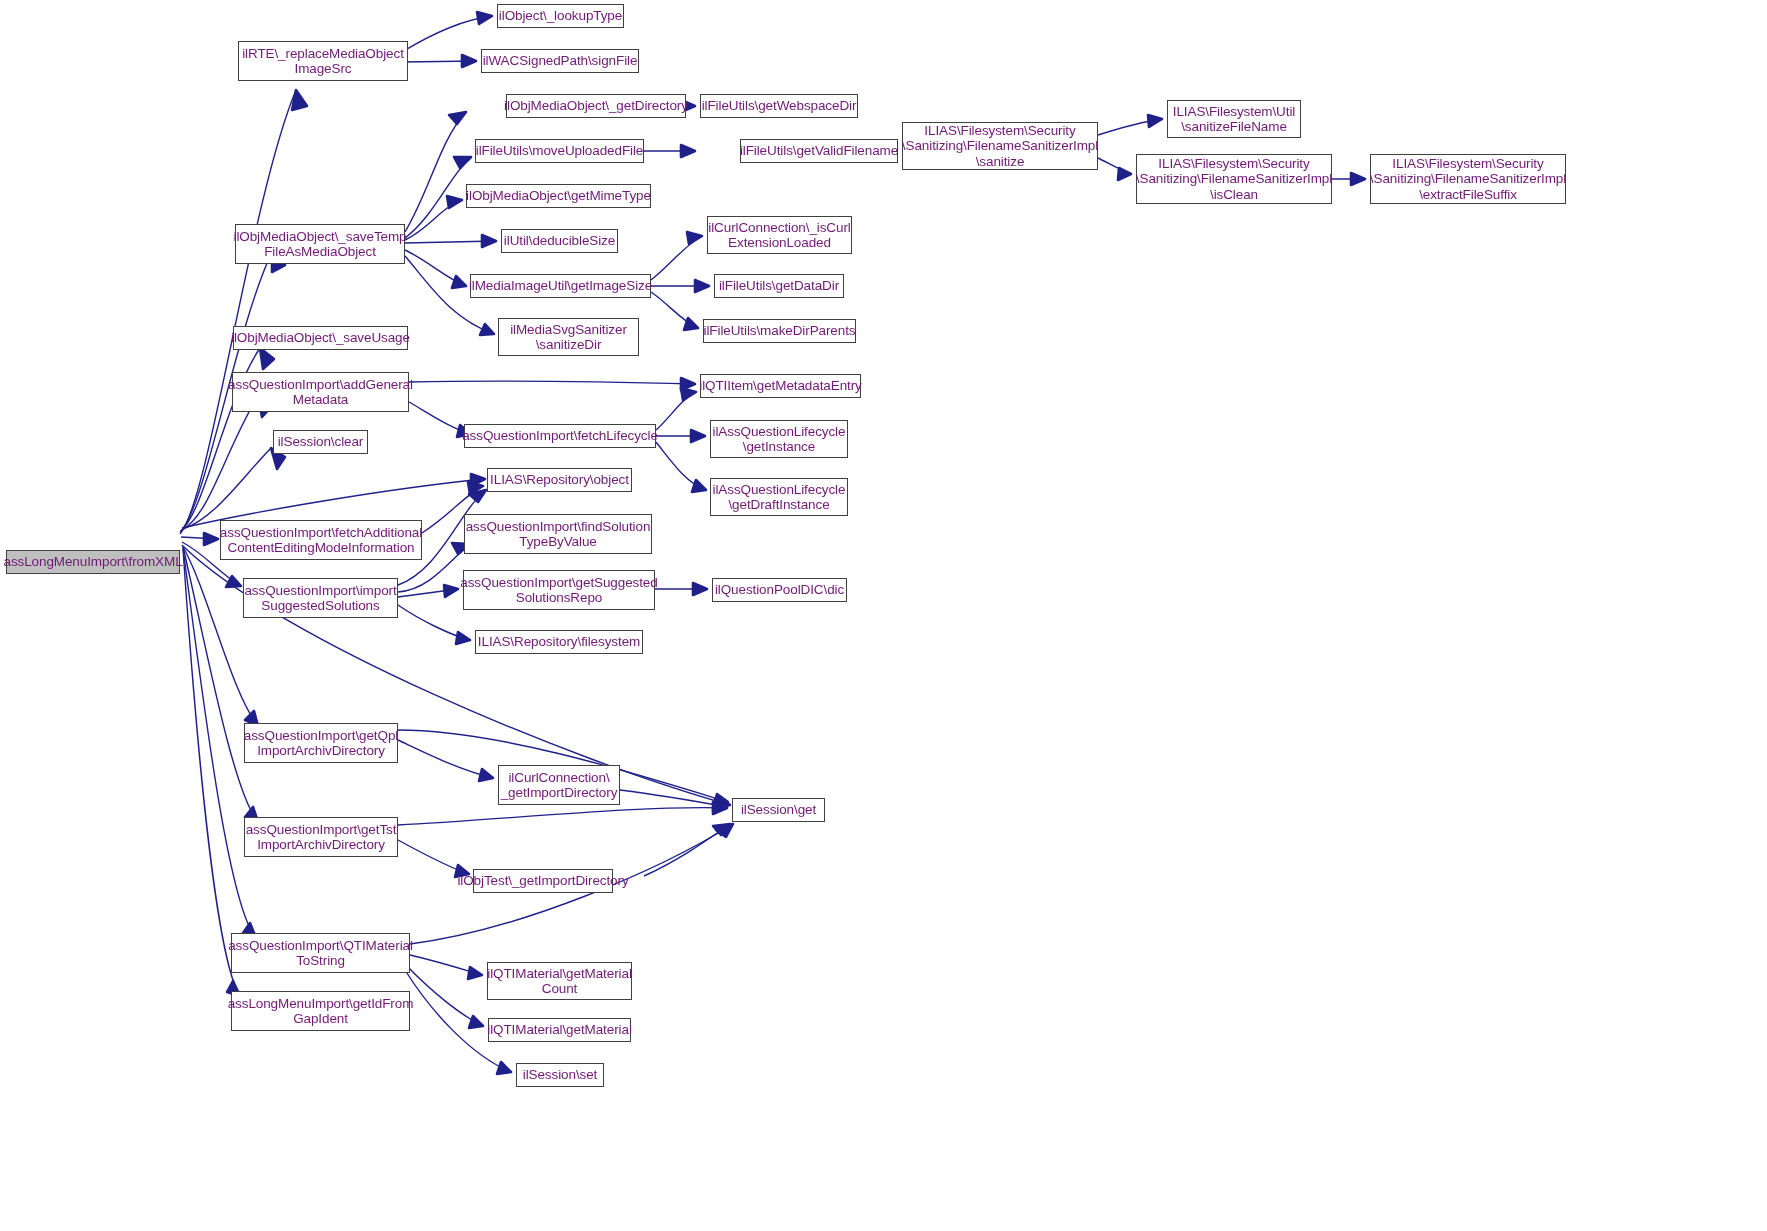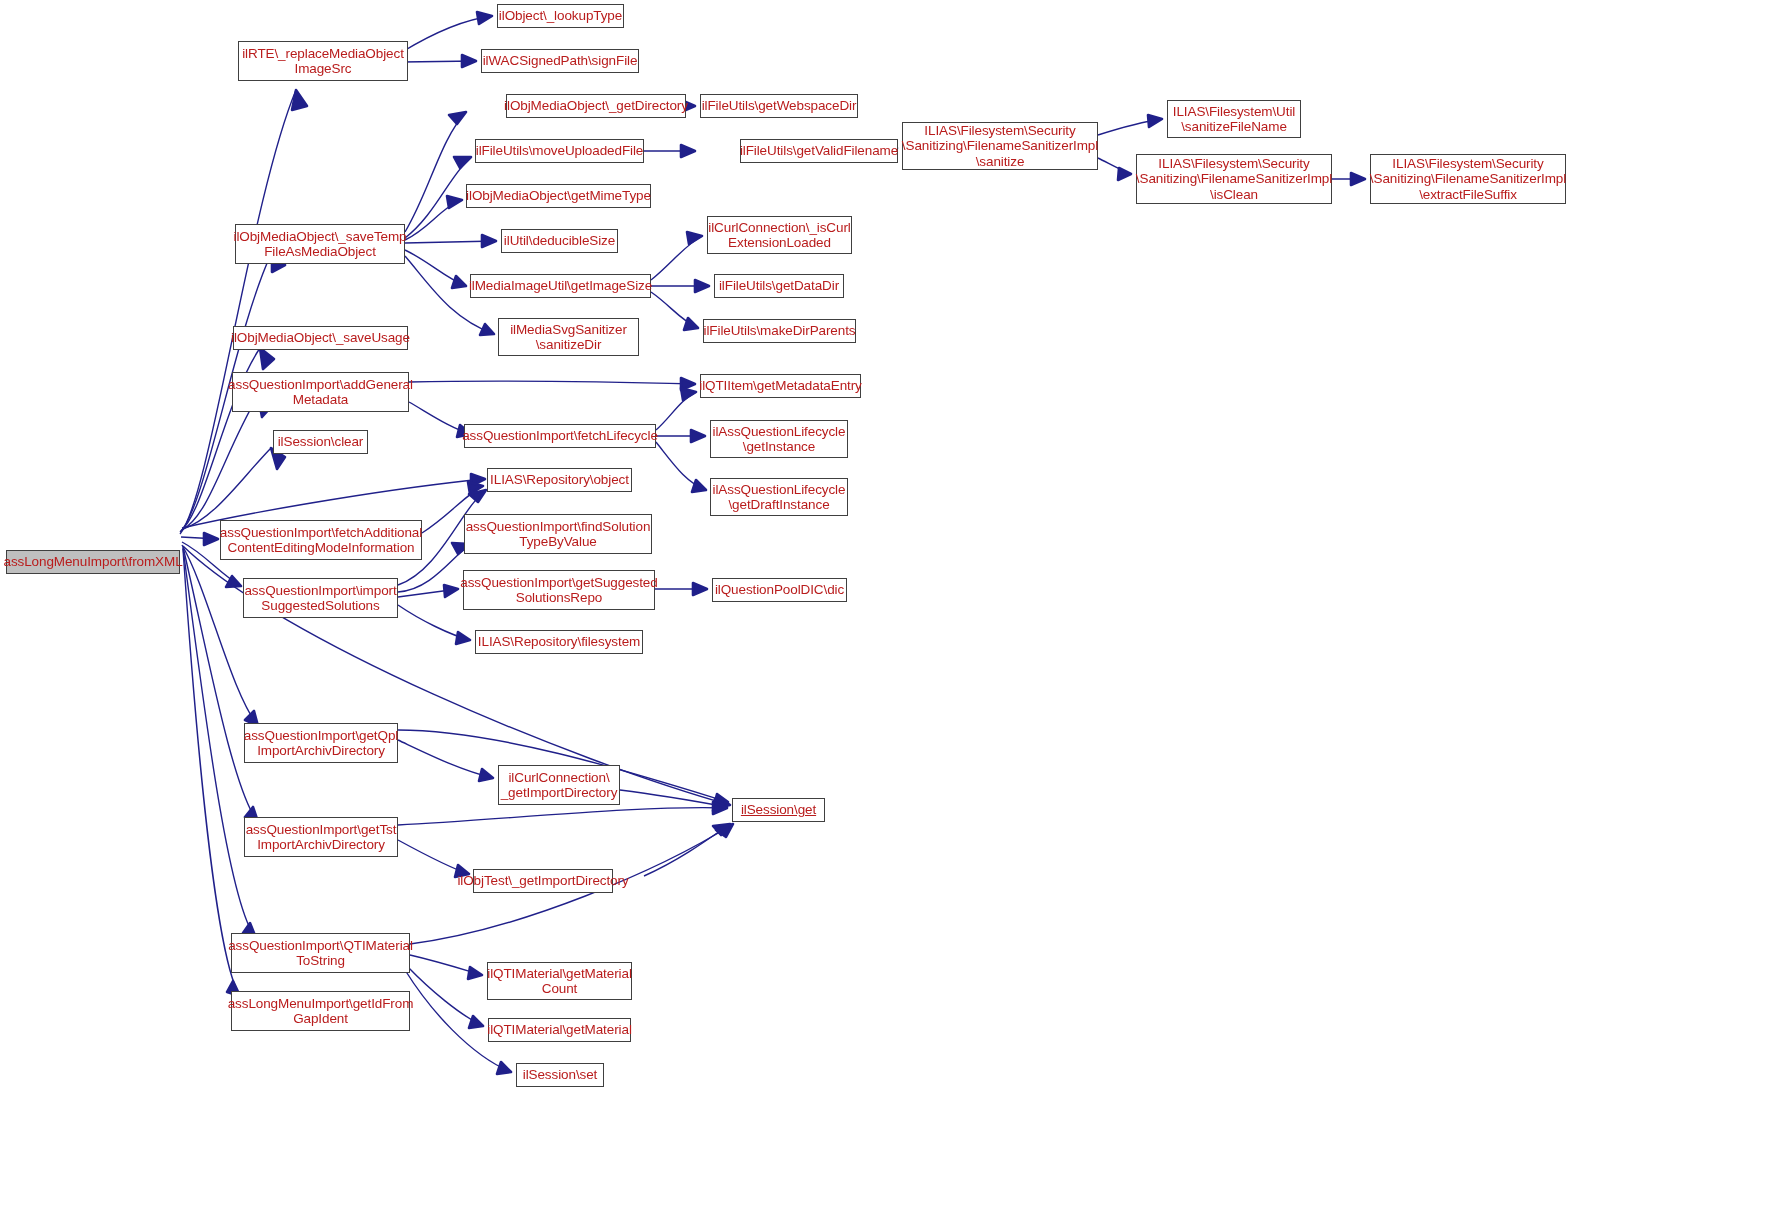--- a/index.html
+++ b/index.html
@@ -22,21 +22,21 @@
     top: 0;
     width: 1767px;
     height: 1231px;
     pointer-events: none;
   }
   .node {
     position: absolute;
     box-sizing: border-box;
     border: 1px solid #404040;
     background: #ffffff;
-    color: #b91c1c;
+    color: #701a75;
     font-size: 13.5px;
     line-height: 15.5px;
     display: flex;
     align-items: center;
     justify-content: center;
     text-align: center;
     white-space: pre-line;
     letter-spacing: -0.1px;
     padding: 0 3px;
     z-index: 5;
@@ -203,21 +203,21 @@
     <div class="node" style="left: 243px; top: 578px; width: 155px; height: 40px;">assQuestionImport\import
 SuggestedSolutions</div>
     <div class="node" style="left: 463px; top: 570px; width: 192px; height: 40px;">assQuestionImport\getSuggested
 SolutionsRepo</div>
     <div class="node" style="left: 712px; top: 578px; width: 135px; height: 24px;">ilQuestionPoolDIC\dic</div>
     <div class="node" style="left: 475px; top: 630px; width: 168px; height: 24px;">ILIAS\Repository\filesystem</div>
     <div class="node" style="left: 244px; top: 723px; width: 154px; height: 40px;">assQuestionImport\getQpl
 ImportArchivDirectory</div>
     <div class="node" style="left: 498px; top: 765px; width: 122px; height: 40px;">ilCurlConnection\
 _getImportDirectory</div>
-    <div class="node" style="left: 732px; top: 798px; width: 93px; height: 24px; text-decoration: underline;">ilSession\get</div>
+    <div class="node" style="left: 732px; top: 798px; width: 93px; height: 24px;">ilSession\get</div>
     <div class="node" style="left: 244px; top: 817px; width: 154px; height: 40px;">assQuestionImport\getTst
 ImportArchivDirectory</div>
     <div class="node" style="left: 473px; top: 869px; width: 140px; height: 24px;">ilObjTest\_getImportDirectory</div>
     <div class="node" style="left: 231px; top: 933px; width: 179px; height: 40px;">assQuestionImport\QTIMaterial
 ToString</div>
     <div class="node" style="left: 487px; top: 962px; width: 145px; height: 38px;">ilQTIMaterial\getMaterial
 Count</div>
     <div class="node" style="left: 231px; top: 991px; width: 179px; height: 40px;">assLongMenuImport\getIdFrom
 GapIdent</div>
     <div class="node" style="left: 488px; top: 1018px; width: 143px; height: 24px;">ilQTIMaterial\getMaterial</div>

